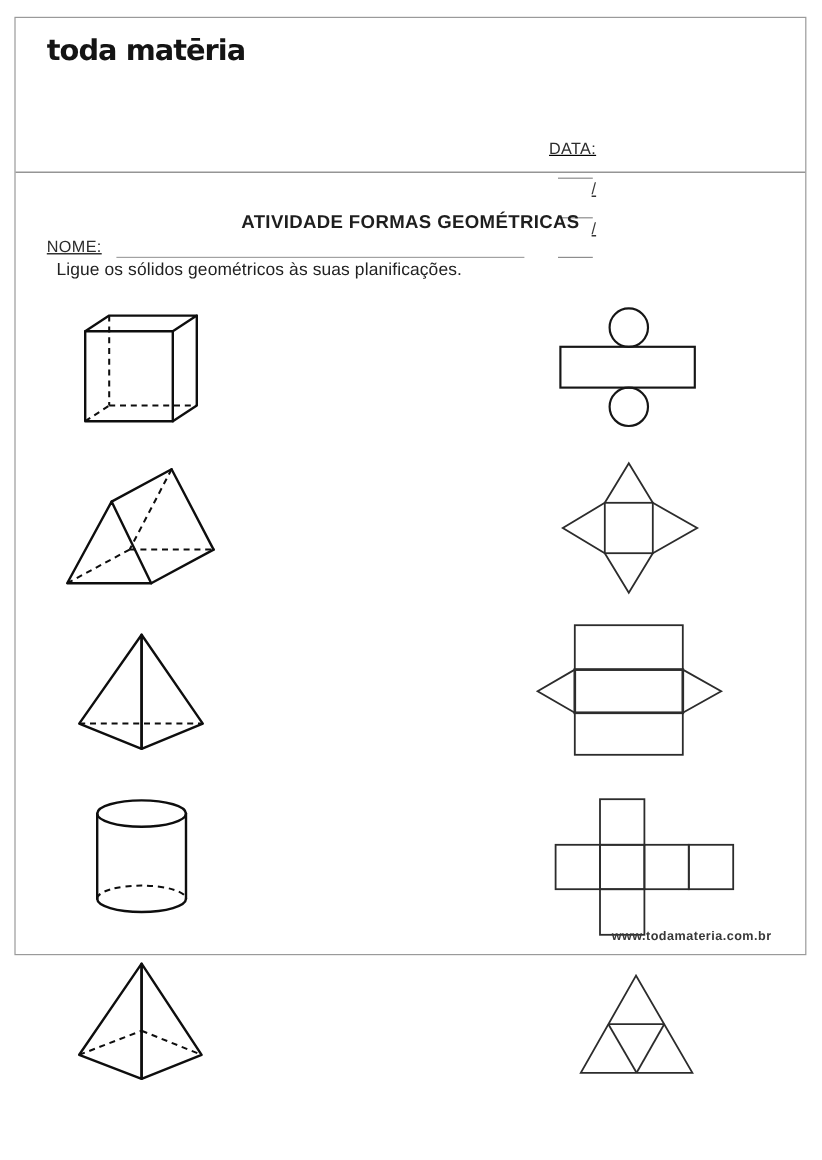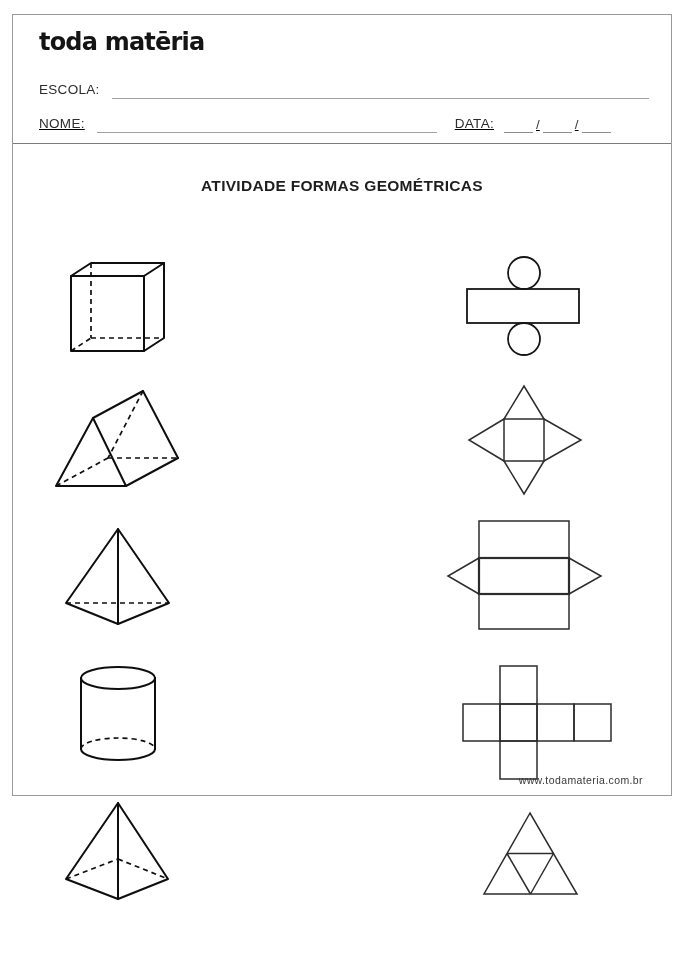--- a/index.html
+++ b/index.html
@@ -20,21 +20,21 @@
     position:absolute; left:26px; top:13px;
     font-size:24px; font-weight:700; letter-spacing:-0.8px; color:#141414;
     font-family:"DejaVu Sans", sans-serif;
   }
   .form-row { position:absolute; left:26px; right:22px; display:flex; align-items:flex-end; }
   .row-escola { top:66px; }
   .row-nome   { top:100px;text-decoration:underline; }
   .form-label { font-size:13.5px; color:#2d2d2d; letter-spacing:0.3px; line-height:18px; white-space:nowrap; }
   .blank-line { border-bottom:1.5px solid #a2a2a2; height:16px; }
   .line-flex  { flex:1; margin-left:12px; }
-  .date-group { display:flex; align-items:flex-end; margin-left:18px; }
+  .date-group { display:flex; align-items:flex-end; margin-left:18px;flex-direction:column; }
   .date-blank { width:29px; height:16px; border-bottom:1.5px solid #8d8d8d; margin:0 3px; }
   .slash { font-size:13.5px; color:#3a3a3a; line-height:17px; }
 
   
   .title {
     position:absolute; top:162px; left:0; width:100%; text-align:center;
     font-size:15.5px; font-weight:700; color:#1e1e1e; letter-spacing:0.3px;
   }
   .instruction {
     position:absolute; top:202px; left:34px;
@@ -57,51 +57,48 @@
   .fig-cylinder    { left:66px;  top:650px; }
   .fig-sqpyramid   { left:48px;  top:783px; }
   .fig-cyl-net     { left:449px; top:237px; }
   .fig-pyr-net     { left:451px; top:366px; }
   .fig-prism-net   { left:430px; top:501px; }
   .fig-cube-net    { left:445px; top:646px; }
   .fig-tetra-net   { left:466px; top:793px; }
 
   .footer-url {
     position:absolute; right:28px; bottom:9px;
-    font-size:10.5px; font-weight:400; color:#383838; letter-spacing:0.4px;
+    font-size:10.5px; font-weight:700; color:#383838; letter-spacing:0.4px;
   }
 </style>
 </head>
 <body>
 
 <div class="page">
 
   <div class="header">
     <div class="logo">toda matēria</div>
 
-    <div class="form-row row-escola">
-      <span class="form-label">ESCOLA:</span>
-      <span class="blank-line line-flex"></span>
-    </div>
 
     <div class="form-row row-nome">
       <span class="form-label">NOME:</span>
       <span class="blank-line line-flex" style="max-width:340px;"></span>
       <span class="date-group">
         <span class="form-label">DATA:</span>
         <span class="date-blank" style="margin-left:10px;"></span>
         <span class="slash">/</span>
         <span class="date-blank"></span>
         <span class="slash">/</span>
         <span class="date-blank"></span>
       </span>
     </div>
   </div>
 
   <div class="title">ATIVIDADE FORMAS GEOMÉTRICAS</div>
+  <div class="instruction">Ligue os sólidos geométricos às suas planificações.</div>
 
   <div class="figure fig-cube">
     <svg width="125" height="100" viewBox="0 0 125 100">
       <rect class="solid-stroke" x="15" y="17" width="73" height="75"></rect>
       <polyline class="solid-stroke" points="15,17 35,4 108,4 88,17"></polyline>
       <polyline class="solid-stroke" points="108,4 108,79 88,92"></polyline>
       <line class="solid-dash" x1="35" y1="4" x2="35" y2="79"></line>
       <line class="solid-dash" x1="35" y1="79" x2="108" y2="79"></line>
       <line class="solid-dash" x1="15" y1="92" x2="35" y2="79"></line>
     </svg>

